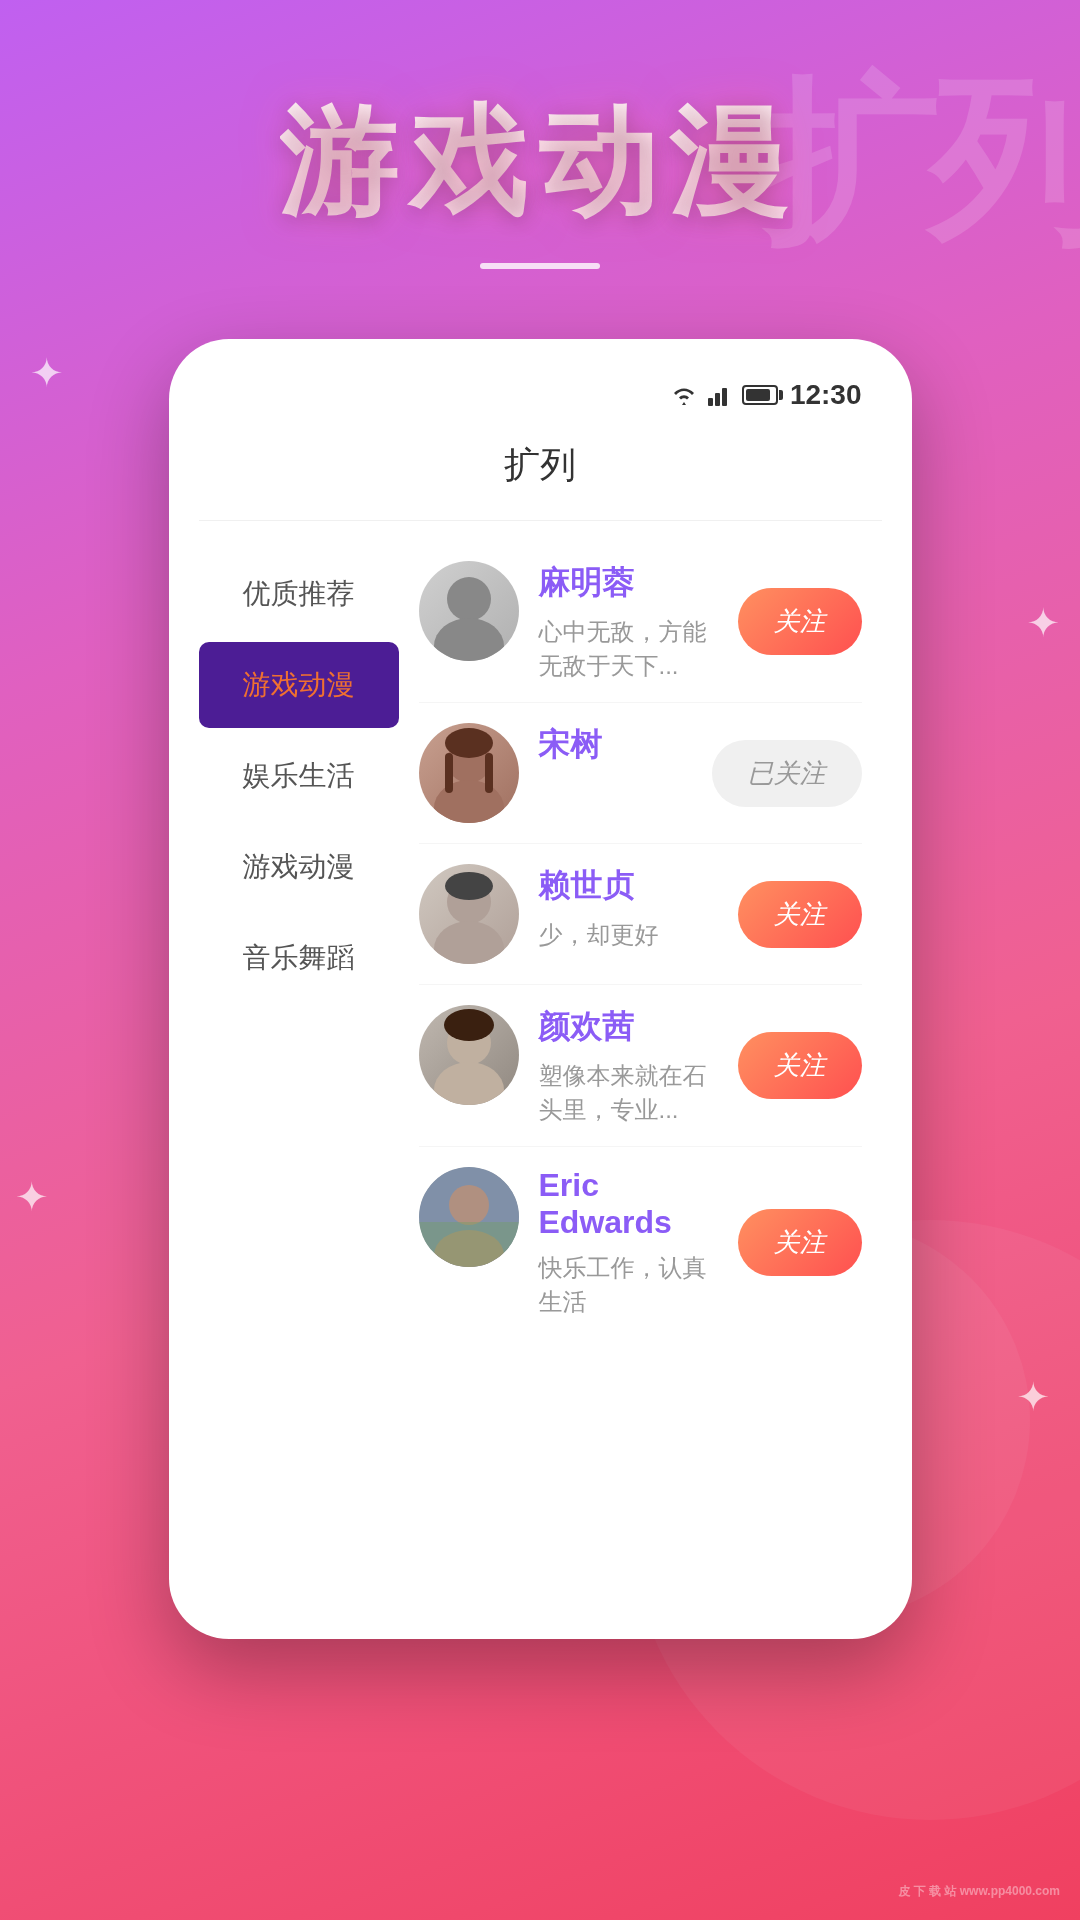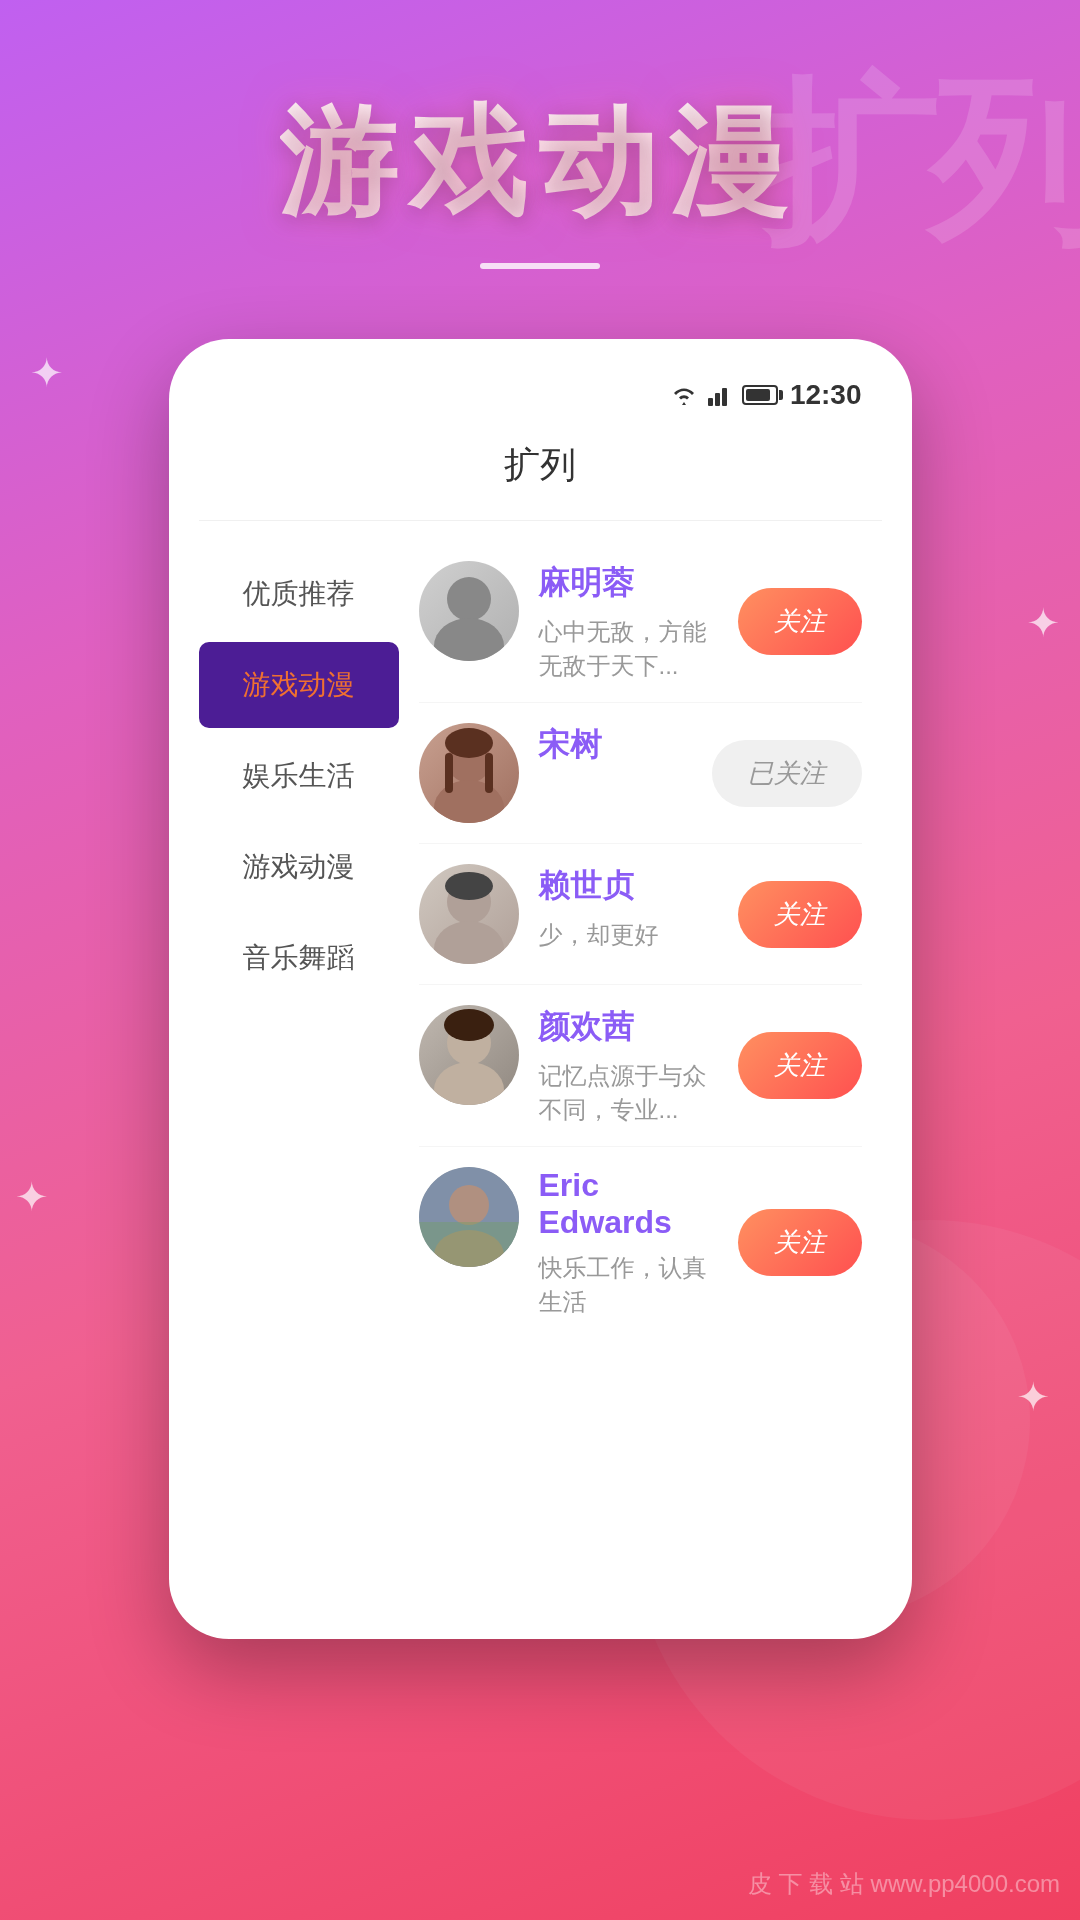--- a/index.html
+++ b/index.html
@@ -274,23 +274,24 @@
     .follow-btn.followed {
       background: #f0f0f0;
       color: #999;
     }
 
     
     .watermark {
       position: absolute;
       bottom: 20px;
       right: 20px;
-      font-size: 24px;
+      font-size: 12px;
       color: rgba(255,255,255,0.4);
       z-index: 1;
+      font-weight: bold;
     }
   </style>
 </head>
 <body>
 
 <div class="bg-text">扩列</div>
 
 <div class="bg-circle bg-circle-1"></div>
 <div class="bg-circle bg-circle-2"></div>
 
@@ -391,21 +392,21 @@
       <div class="user-item">
         <div class="avatar avatar-4">
           <svg viewBox="0 0 100 100" width="100" height="100">
             <circle cx="50" cy="38" r="22" fill="#c0b0a0"></circle>
             <ellipse cx="50" cy="85" rx="35" ry="28" fill="#c0b0a0"></ellipse>
             <ellipse cx="50" cy="20" rx="25" ry="16" fill="#3a2010"></ellipse>
           </svg>
         </div>
         <div class="user-info">
           <div class="user-name">颜欢茜</div>
-          <div class="user-bio">记忆点源于与众不同，专业...</div>
+          <div class="user-bio">塑像本来就在石头里，专业...</div>
         </div>
         <button class="follow-btn unfollow">关注</button>
       </div>
 
       <div class="user-item">
         <div class="avatar avatar-5">
           <svg viewBox="0 0 100 100" width="100" height="100">
             <circle cx="50" cy="50" r="50" fill="#8090a8"></circle>
             <circle cx="50" cy="38" r="20" fill="#b09080"></circle>
             <ellipse cx="50" cy="88" rx="35" ry="25" fill="#b09080"></ellipse>

